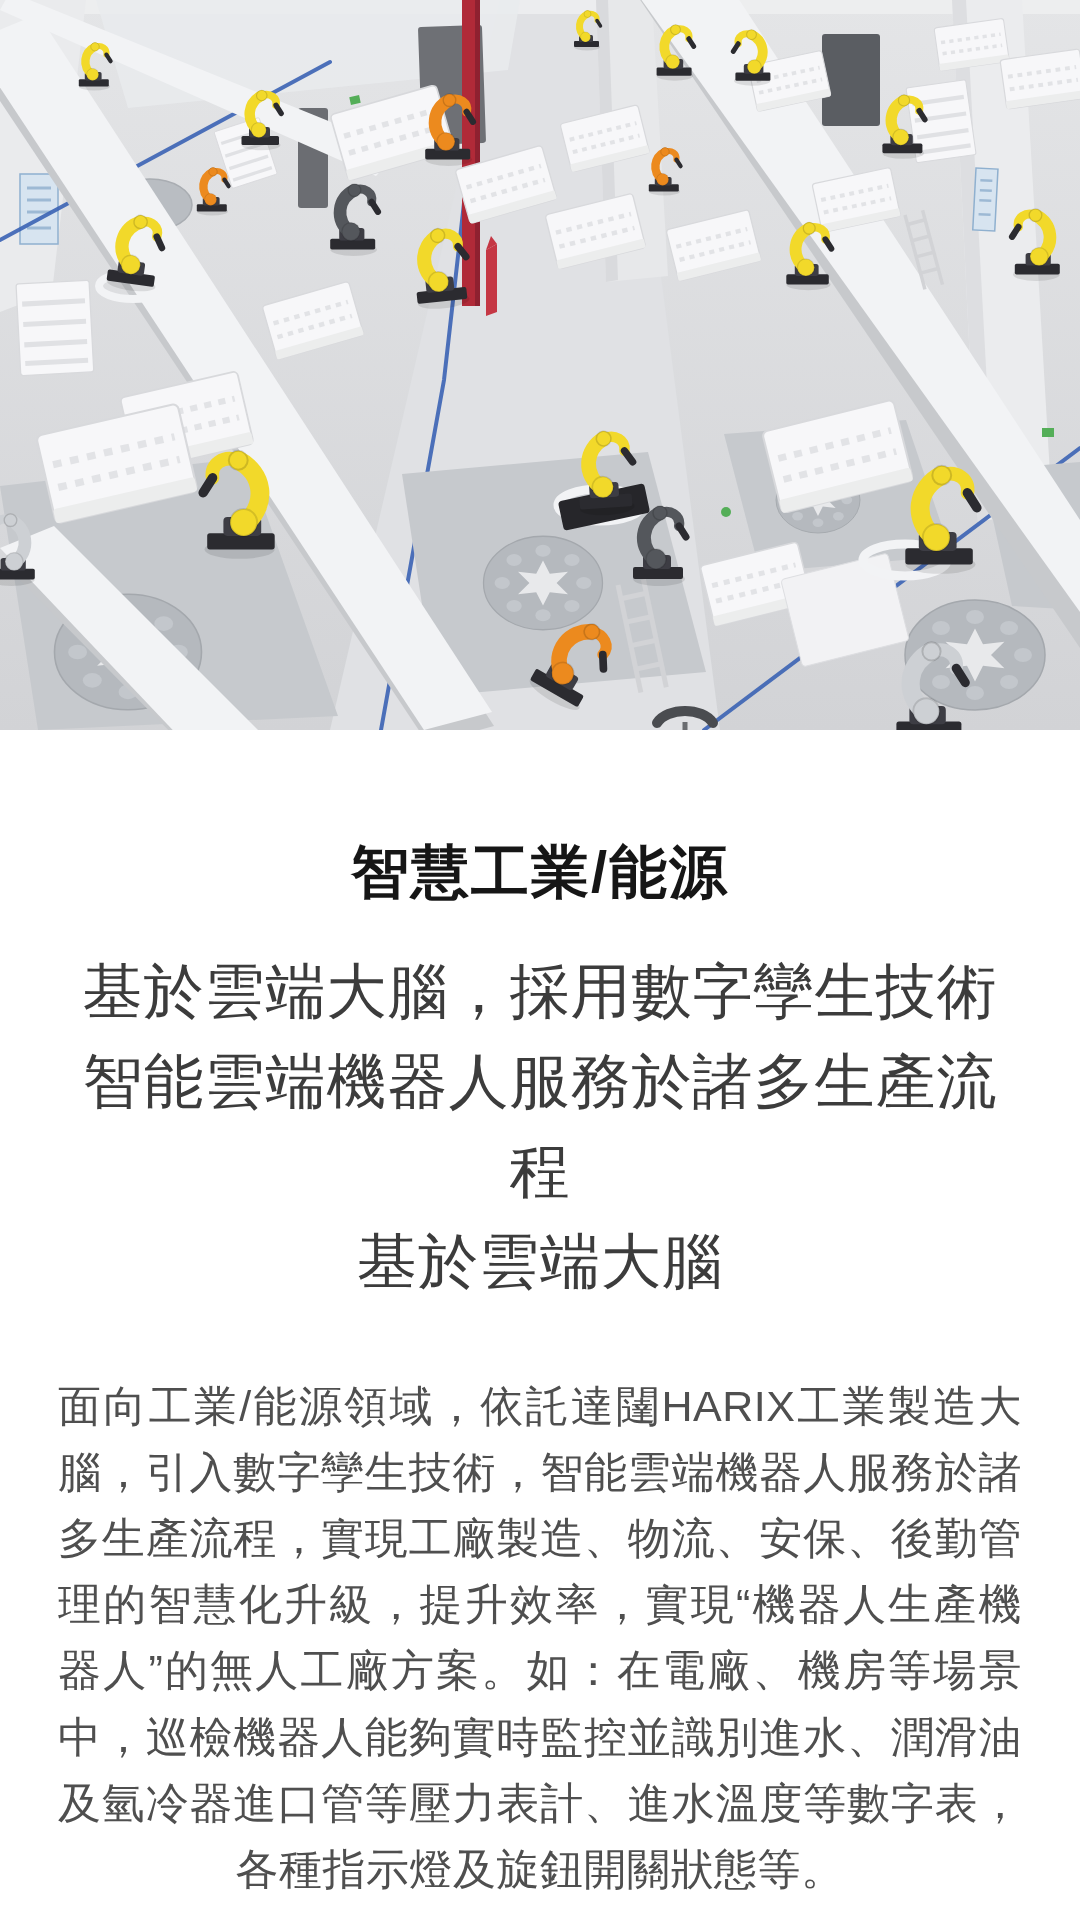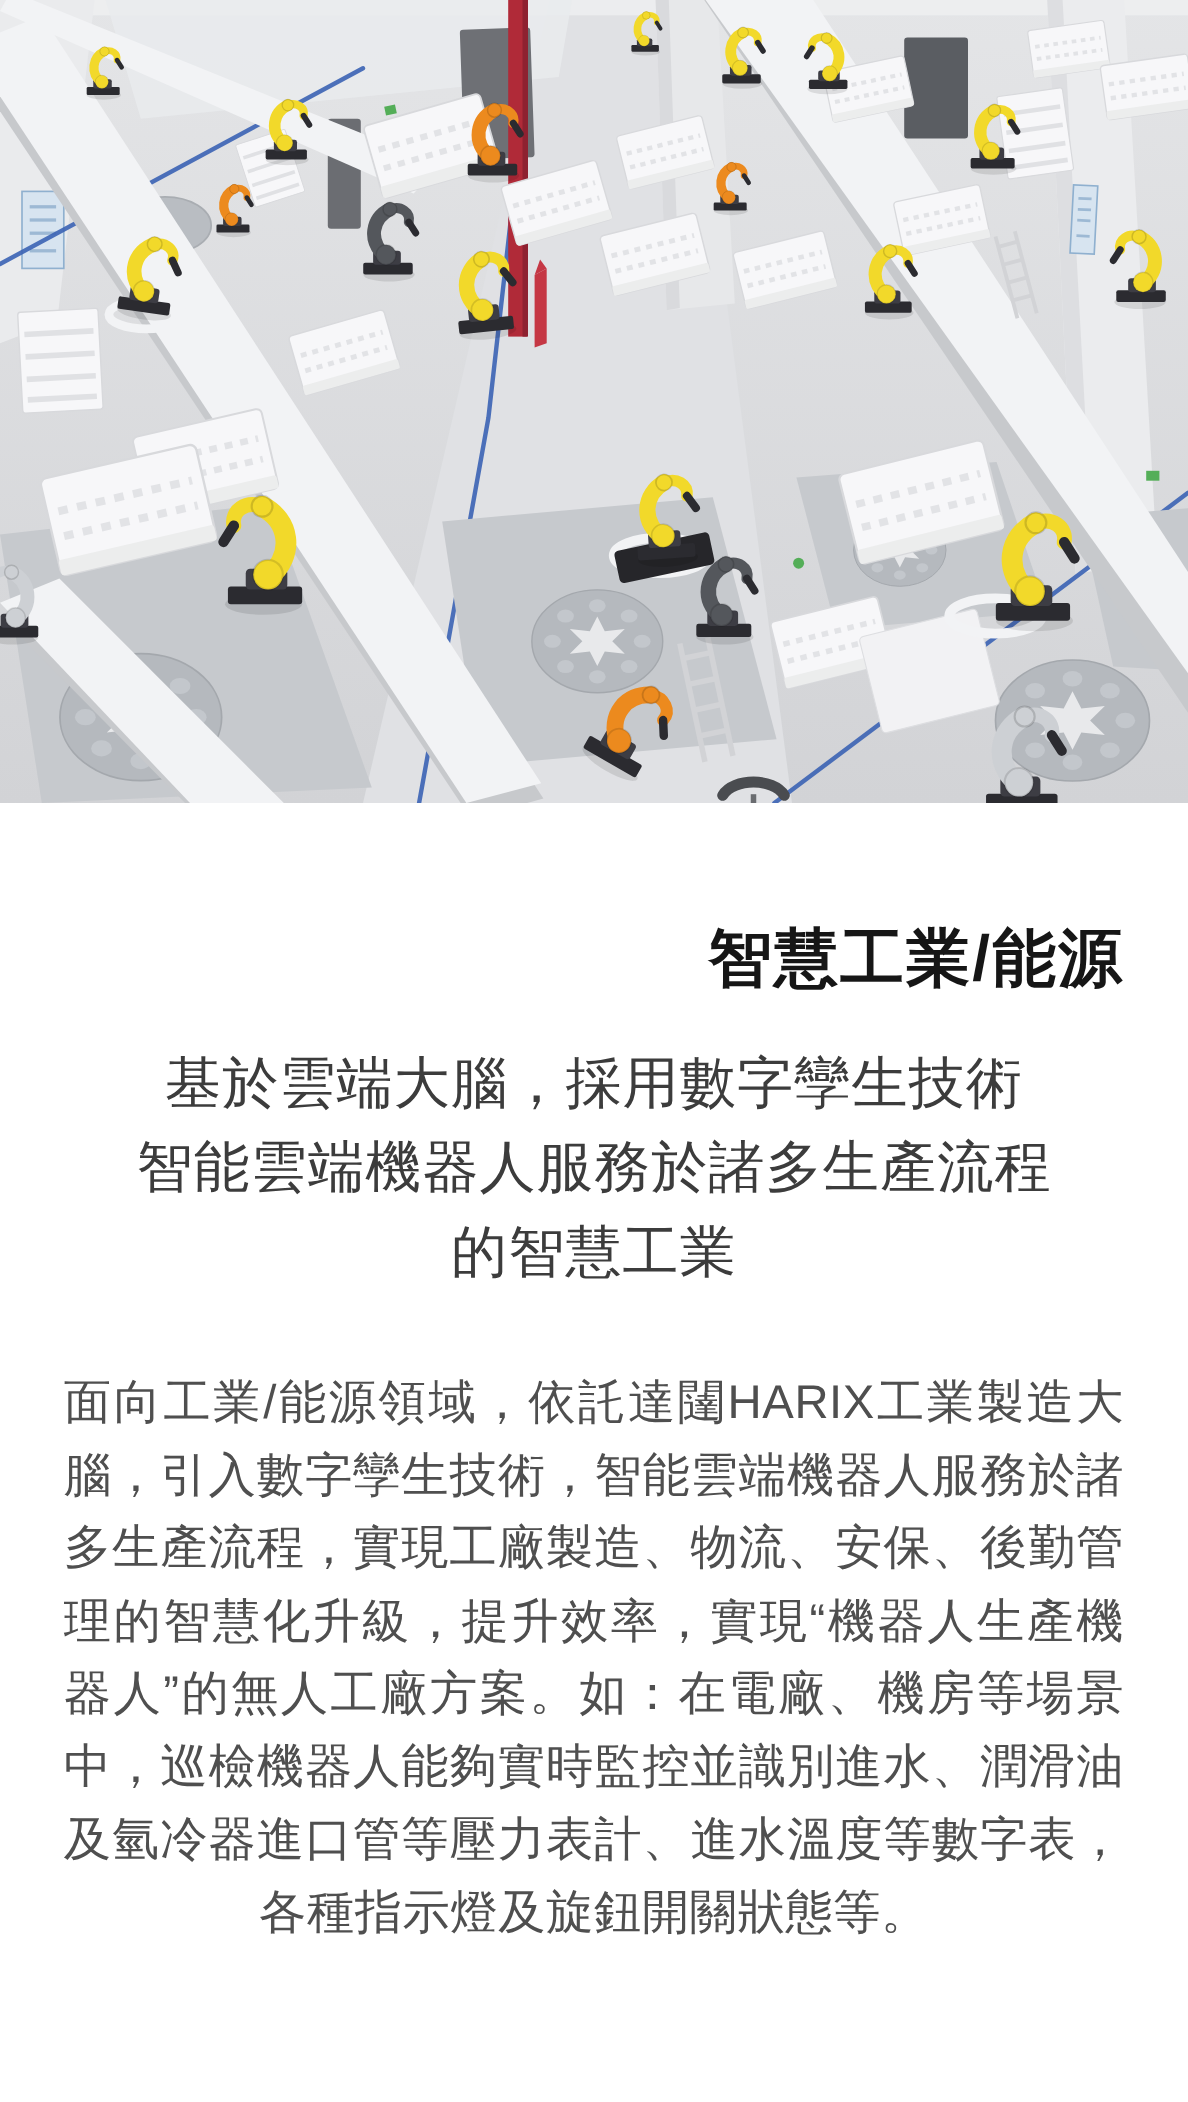--- a/index.html
+++ b/index.html
@@ -37,25 +37,24 @@
   .sign   { fill: var(--sign_blue, #d7e4f0); stroke: #8fb0cf; stroke-width: 1.5; }
 
   
   .content { padding: 106px 58px 0 58px; text-align: center; }
   .title {
     font-size: 58px;
     font-weight: 600;
     letter-spacing: 2px;
     color: var(--title_text, #161616);
     line-height: 1.25;
-    text-align: right;
   }
   .subtitle {
     margin-top: 38px;
-    font-size: 51px;
+    font-size: 60px;
     font-weight: 500;
     color: var(--subtitle_text, #3c3c3c);
     line-height: 1.5;
     letter-spacing: 1px;
   }
   .subtitle span { display: block; }
   .body-text {
     margin: 66px auto 0 auto;
     width: 964px;
     font-size: 43px;
@@ -270,19 +269,19 @@
       </g>
     </svg>
   </div>
 
   <main class="content">
     <h1 class="title">智慧工業/能源</h1>
 
     <h2 class="subtitle">
       <span>基於雲端大腦，採用數字孿生技術</span>
       <span>智能雲端機器人服務於諸多生產流程</span>
-      <span>的智慧工業</span>
+      <span>基於雲端大腦</span>
     </h2>
 
     <p class="body-text">面向工業/能源領域，依託達闥HARIX工業製造大腦，引入數字孿生技術，智能雲端機器人服務於諸多生產流程，實現工廠製造、物流、安保、後勤管理的智慧化升級，提升效率，實現“機器人生產機器人”的無人工廠方案。如：在電廠、機房等場景中，巡檢機器人能夠實時監控並識別進水、潤滑油及氫冷器進口管等壓力表計、進水溫度等數字表，各種指示燈及旋鈕開關狀態等。</p>
   </main>
 
 </div>
 
 </body></html>

